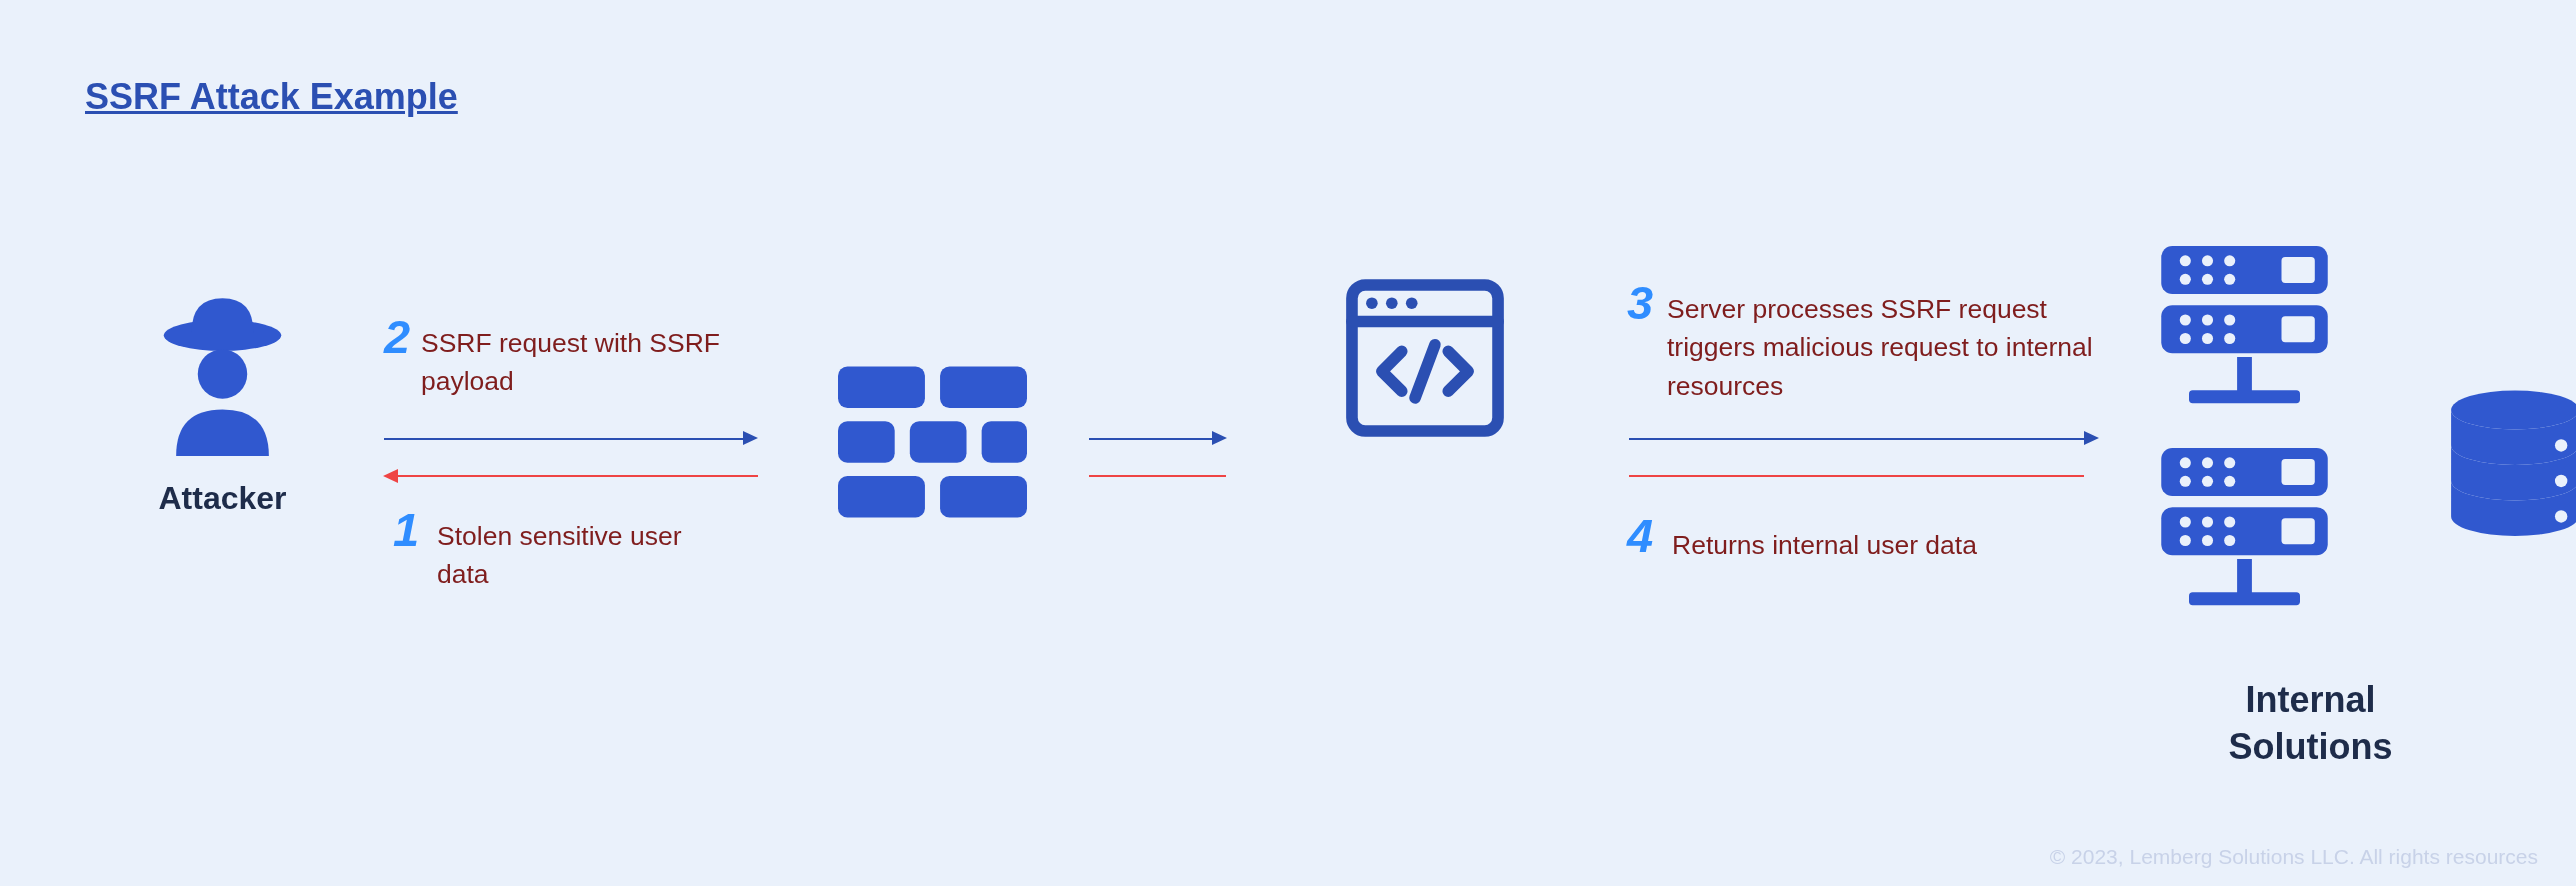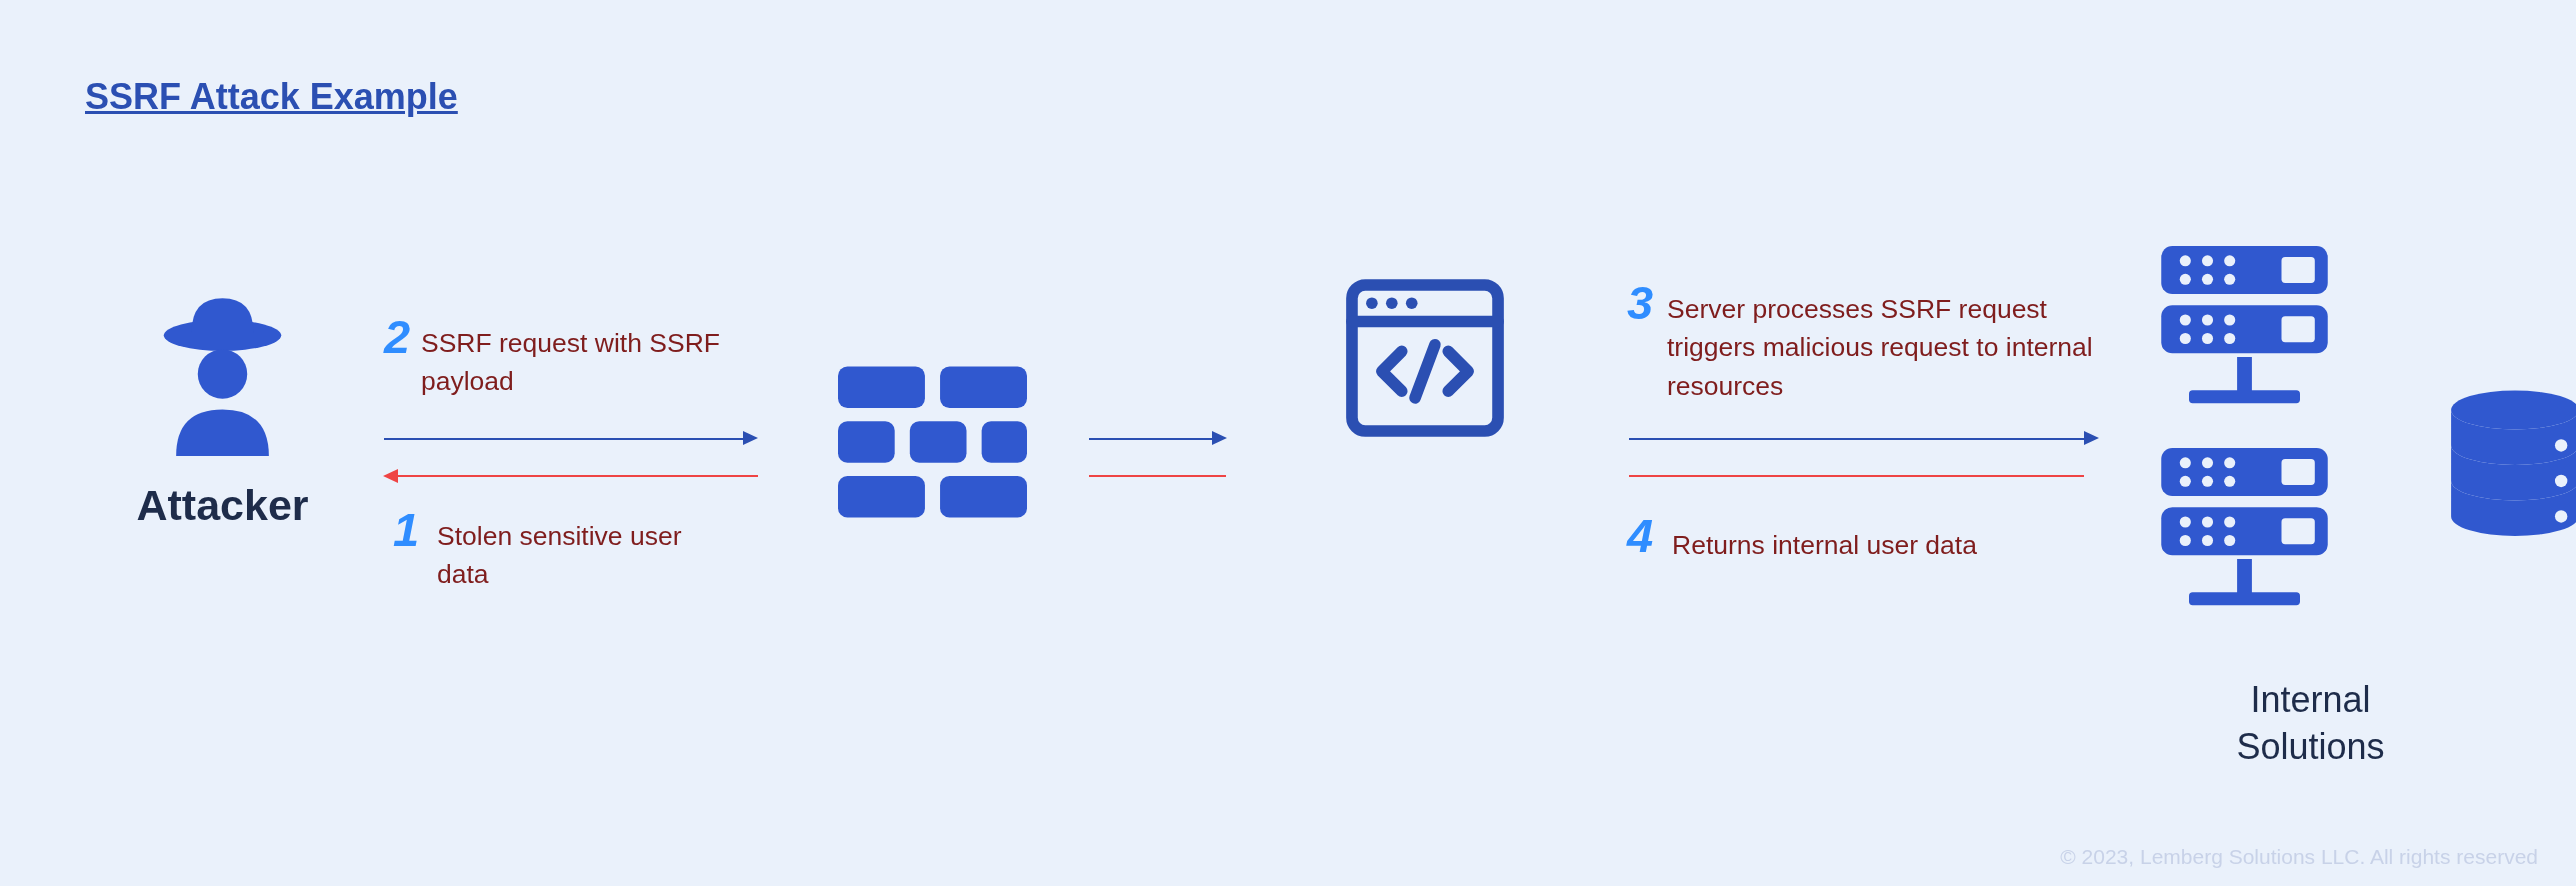--- a/index.html
+++ b/index.html
@@ -15,38 +15,38 @@
     position: absolute;
     top: 76px;
     left: 85px;
     font-size: 36px;
     font-weight: 700;
     color: #2b4fb2;
     text-decoration: underline;
   }
   .node { position: absolute; text-align: center; }
   .node-label {
-    font-size: 43px;
+    font-size: 32px;
     font-weight: 700;
     color: #1e2c4a;
     margin-top: 19px;
     line-height: 1.3;
   }
   .attacker { top: 289px; left: 123px; width: 199px; }
   .firewall { top: 366px; left: 833px; width: 199px; }
   .webapp  { top: 275px; left: 1302px; width: 246px; }
   .servers { top: 246px; left: 2150px; width: 189px; }
   .database{ top: 388px; left: 2434px; width: 161px; }
   .internal-label {
     position: absolute;
     top: 677px;
     left: 2140px;
     width: 341px;
     font-size: 36px;
-    font-weight: 400;
+    font-weight: 700;
     color: #1e2c4a;
     text-align: center;
     line-height: 1.3;
   }
   svg.icon { display: block; margin: 0 auto; }
   
   .arrow-line {
     position: absolute;
     background: #2b4fb2;
     height: 1.9px;
@@ -221,14 +221,14 @@
 
 <div class="step-num" style="top:502px; left:393px;">1</div>
 <div class="step-text" style="top:517px; left:437px; width:284px;">Stolen sensitive user data</div>
 
 <div class="step-num" style="top:275px; left:1627px;">3</div>
 <div class="step-text" style="top:290px; left:1667px; width:445px;">Server processes SSRF request triggers malicious request to internal resources</div>
 
 <div class="step-num" style="top:508px; left:1627px;">4</div>
 <div class="step-text" style="top:526px; left:1672px; width:426px;">Returns internal user data</div>
 
-<div class="copyright">© 2023, Lemberg Solutions LLC. All rights reserved</div>
+<div class="copyright">© 2023, Lemberg Solutions LLC. All rights resources</div>
 
 
 </body></html>

